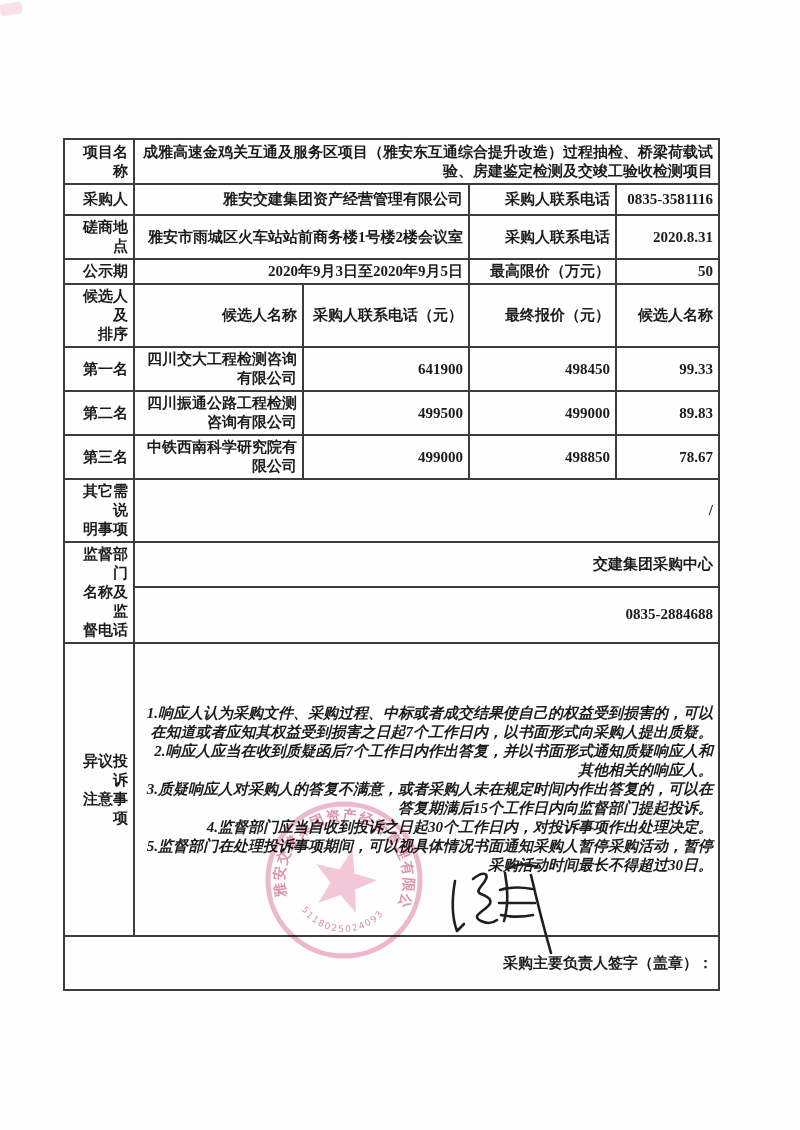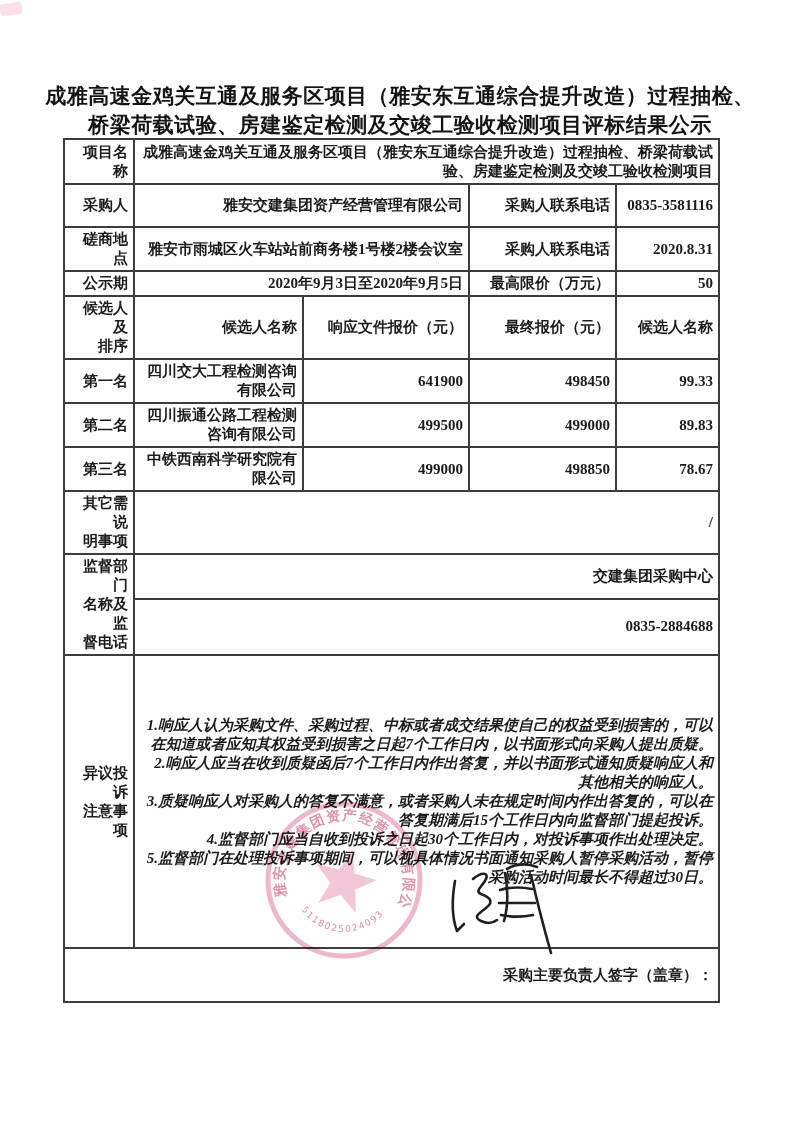--- a/index.html
+++ b/index.html
@@ -39,36 +39,35 @@
     position:absolute;left:443px;top:853px;width:120px;height:107px;z-index:6;
   }
 </style>
 </head>
 <body>
 
 <div class="page">
 
   <div class="scan-smudge"></div>
 
-  <div class="doc-title">成雅高速金鸡关互通及服务区项目（雅安东互通综合提升改造）过程抽检、桥梁荷载试验、房建鉴定检测及交竣工验收检测项目评标结果公示</div>
 
   <table class="doc">
     <colgroup>
       <col style="width:70px">
         <col style="width:169px">
         <col style="width:166px">
       <col style="width:147px">
         <col style="width:103px">
     </colgroup>
     <tbody>
       <tr style="height:45px">
         <td class="lbl">项目名称</td>
         <td colspan="4">成雅高速金鸡关互通及服务区项目（雅安东互通综合提升改造）过程抽检、桥梁荷载试验、房建鉴定检测及交竣工验收检测项目</td>
       </tr>
-      <tr style="height:43px">
+      <tr style="height:31px">
         <td class="lbl">采购人</td>
         <td colspan="2">雅安交建集团资产经营管理有限公司</td>
         <td class="c">采购人联系电话</td>
         <td class="c">0835-3581116</td>
       </tr>
       <tr style="height:42px">
         <td class="lbl">磋商地点</td>
         <td colspan="2">雅安市雨城区火车站站前商务楼1号楼2楼会议室</td>
         <td class="c">采购人联系电话</td>
         <td class="c">2020.8.31</td>
@@ -76,21 +75,21 @@
       <tr style="height:22px">
         <td class="lbl">公示期</td>
         <td colspan="2" class="c">2020年9月3日至2020年9月5日</td>
         <td class="c">最高限价（万元）</td>
         <td class="c">50</td>
       </tr>
       <tr style="height:35px">
         <td class="lbl pre">候选人及
 排序</td>
         <td class="c">候选人名称</td>
-        <td class="c">响应文件报价（元）</td>
+        <td class="c">采购人联系电话（元）</td>
         <td class="c">最终报价（元）</td>
         <td class="c">候选人名称</td>
       </tr>
       <tr style="height:42px">
         <td class="lbl">第一名</td>
         <td>四川交大工程检测咨询有限公司</td>
         <td class="c">641900</td>
         <td class="c">498450</td>
         <td class="c">99.33</td>
       </tr>

